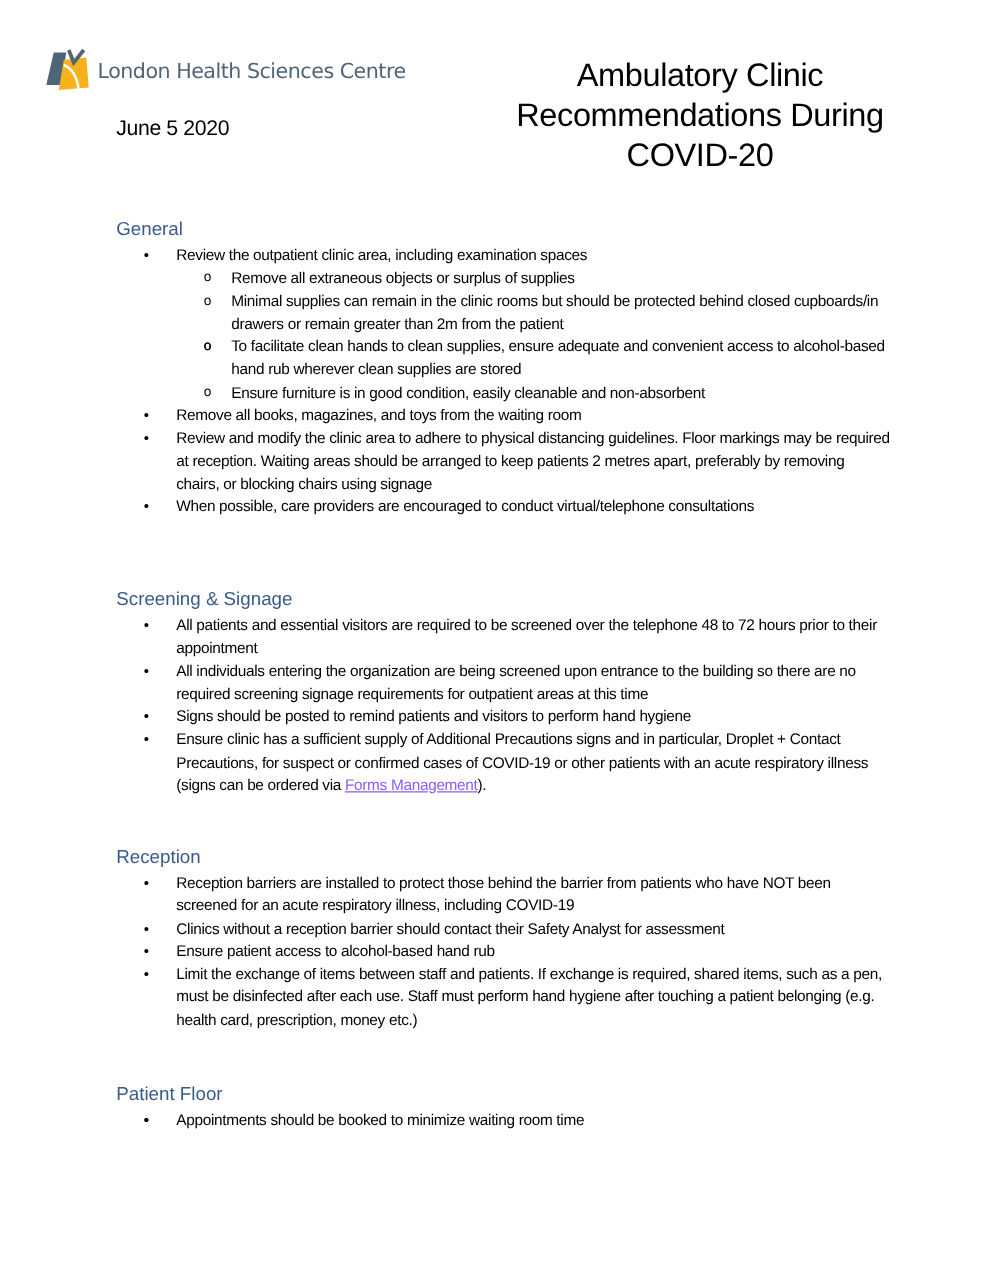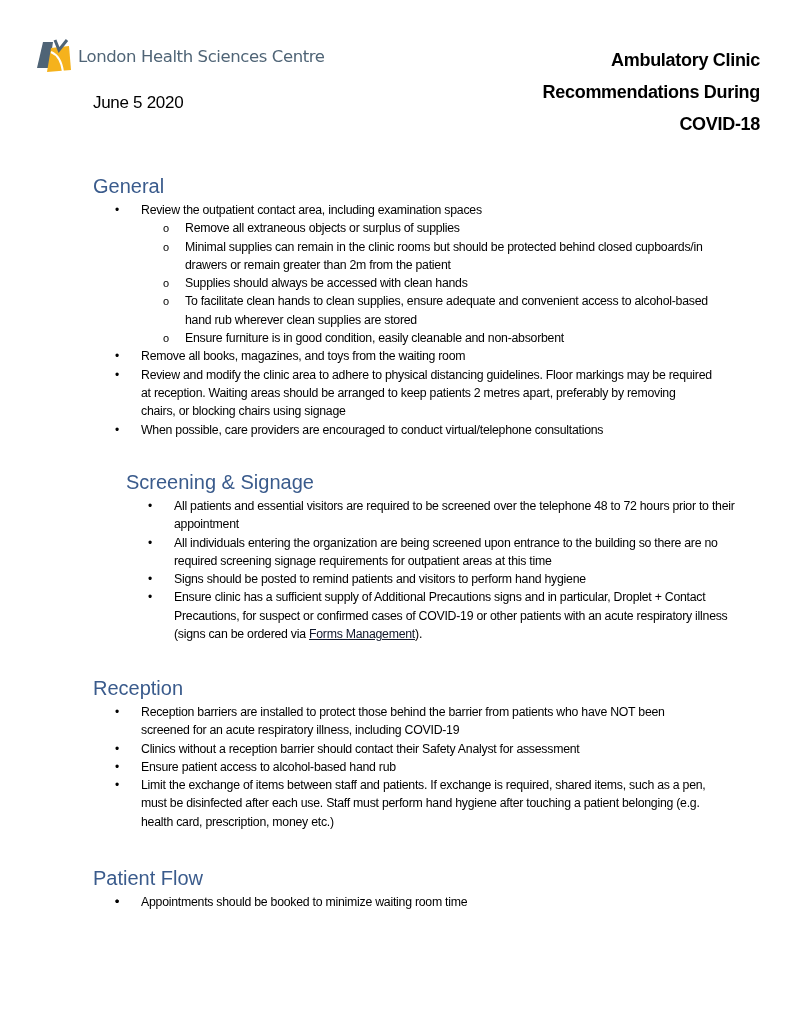--- a/index.html
+++ b/index.html
@@ -1,91 +1,91 @@
 <!DOCTYPE html>
 <html><head>
 <meta charset="utf-8">
 <style>
   html, body { margin: 0; padding: 0; background: #ffffff; }
   body { width: 791px; height: 1024px; position: relative; overflow: hidden; font-family: "Liberation Sans", sans-serif; color: #000; }
   .logo { position: absolute; left: 37px; top: 38px; display: flex; align-items: center; }
   .logo svg { width: 36px; height: 36px; display: block; }
   .logo-text { margin-left: 5px; font-family: "DejaVu Sans", sans-serif; font-size: 16.5px; color: #4f6476; letter-spacing: -0.4px; text-align: center; }
   .date { position: absolute; left: 93px; top: 93px; font-weight: normal; font-size: 17px; letter-spacing: -0.3px; }
-  .title { position: absolute; left: 360px; top: 44px; width: 400px; text-align: right; font-weight: bold; font-size: 18px; line-height: 32px; letter-spacing: -0.3px; }
+  .title { position: absolute; left: 360px; top: 44px; width: 400px; text-align: center; font-weight: normal; font-size: 26px; line-height: 32px; letter-spacing: -0.3px; }
   .section { position: absolute; left: 93px; width: 620px; }
-  .sec-head { font-family: "Liberation Sans", sans-serif; font-size: 20px; color: #3a5b8c; margin: 0 0 3px 0; }
+  .sec-head { font-family: "Liberation Sans", sans-serif; font-size: 15px; color: #3a5b8c; margin: 0 0 3px 0; }
   ul.l1 { list-style: none; margin: 0; padding: 0; }
   ul.l1 > li { position: relative; padding-left: 48px; font-size: 12.3px; line-height: 18.3px; letter-spacing: -0.25px; }
   ul.l1 > li > .bullet { position: absolute; left: 22px; top: 0; font-size: 12px; }
   ul.l2 { list-style: none; margin: 0; padding: 0; }
   ul.l2 > li { position: relative; padding-left: 44px; font-size: 12.3px; line-height: 18.3px; letter-spacing: -0.25px; }
   ul.l2 > li > .bullet { position: absolute; left: 22px; top: 0; font-size: 11px; }
-  .link { color: #0f172a; text-decoration: underline; cursor: pointer; text-align: center; }
+  .link { color: #8b5cf6; text-decoration: underline; cursor: pointer; text-align: center; }
 </style>
 </head>
 <body>
 
 <div class="logo">
   <svg viewBox="0 0 36 36">
     <polygon points="6,4 16,4 12,30 0,30" fill="#4f6476"></polygon>
     <polygon points="14,10 32,8 34,32 10,34" fill="#f5b21c"></polygon>
     <path d="M18,2 L22,12 L30,2" stroke="#4f6476" stroke-width="3" fill="none"></path>
     <path d="M14,14 Q24,18 26,34" stroke="#ffffff" stroke-width="2" fill="none"></path>
   </svg>
   <span class="logo-text">London Health Sciences Centre</span>
 </div>
 
 <div class="date">June 5 2020</div>
 
 <div class="title">
   <div>Ambulatory Clinic</div>
   <div>Recommendations During</div>
-  <div>COVID-18</div>
+  <div>COVID-20</div>
 </div>
 
 <div class="section" style="top:175px;">
   <div class="sec-head">General</div>
   <ul class="l1">
     <li>
       <span class="bullet">•</span>
-      <span>Review the outpatient contact area, including examination spaces</span>
+      <span>Review the outpatient clinic area, including examination spaces</span>
       <ul class="l2">
         <li><span class="bullet">o</span><span>Remove all extraneous objects or surplus of supplies</span></li>
         <li><span class="bullet">o</span><span>Minimal supplies can remain in the clinic rooms but should be protected behind closed cupboards/in drawers or remain greater than 2m from the patient</span></li>
-        <li><span class="bullet">o</span><span>Supplies should always be accessed with clean hands</span></li>
+        <li><span class="bullet">o</span></li>
         <li><span class="bullet">o</span><span>To facilitate clean hands to clean supplies, ensure adequate and convenient access to alcohol-based hand rub wherever clean supplies are stored</span></li>
         <li><span class="bullet">o</span><span>Ensure furniture is in good condition, easily cleanable and non-absorbent</span></li>
       </ul>
     </li>
     <li><span class="bullet">•</span><span>Remove all books, magazines, and toys from the waiting room</span></li>
     <li><span class="bullet">•</span><span>Review and modify the clinic area to adhere to physical distancing guidelines. Floor markings may be required at reception. Waiting areas should be arranged to keep patients 2 metres apart, preferably by removing chairs, or blocking chairs using signage</span></li>
     <li><span class="bullet">•</span><span>When possible, care providers are encouraged to conduct virtual/telephone consultations</span></li>
   </ul>
 </div>
 
-<div class="section" style="top:471px;margin-left:33px;">
+<div class="section" style="top:471px;">
   <div class="sec-head">Screening &amp; Signage</div>
   <ul class="l1">
     <li><span class="bullet">•</span><span>All patients and essential visitors are required to be screened over the telephone 48 to 72 hours prior to their appointment</span></li>
     <li><span class="bullet">•</span><span>All individuals entering the organization are being screened upon entrance to the building so there are no required screening signage requirements for outpatient areas at this time</span></li>
     <li><span class="bullet">•</span><span>Signs should be posted to remind patients and visitors to perform hand hygiene</span></li>
     <li><span class="bullet">•</span><span>Ensure clinic has a sufficient supply of Additional Precautions signs and in particular, Droplet + Contact Precautions, for suspect or confirmed cases of COVID-19 or other patients with an acute respiratory illness (signs can be ordered via </span><a class="link">Forms Management</a><span>).</span></li>
   </ul>
 </div>
 
 <div class="section" style="top:677px;">
   <div class="sec-head">Reception</div>
   <ul class="l1">
     <li><span class="bullet">•</span><span>Reception barriers are installed to protect those behind the barrier from patients who have NOT been screened for an acute respiratory illness, including COVID-19</span></li>
     <li><span class="bullet">•</span><span>Clinics without a reception barrier should contact their Safety Analyst for assessment</span></li>
     <li><span class="bullet">•</span><span>Ensure patient access to alcohol-based hand rub</span></li>
     <li><span class="bullet">•</span><span>Limit the exchange of items between staff and patients.  If exchange is required, shared items, such as a pen, must be disinfected after each use.  Staff must perform hand hygiene after touching a patient belonging (e.g. health card, prescription, money etc.)</span></li>
   </ul>
 </div>
 
 <div class="section" style="top:867px;">
-  <div class="sec-head">Patient Flow</div>
+  <div class="sec-head">Patient Floor</div>
   <ul class="l1">
     <li><span class="bullet">•</span></li>
     <li><span class="bullet">•</span><span>Appointments should be booked to minimize waiting room time</span></li>
   </ul>
 </div>
 
 </body></html>

